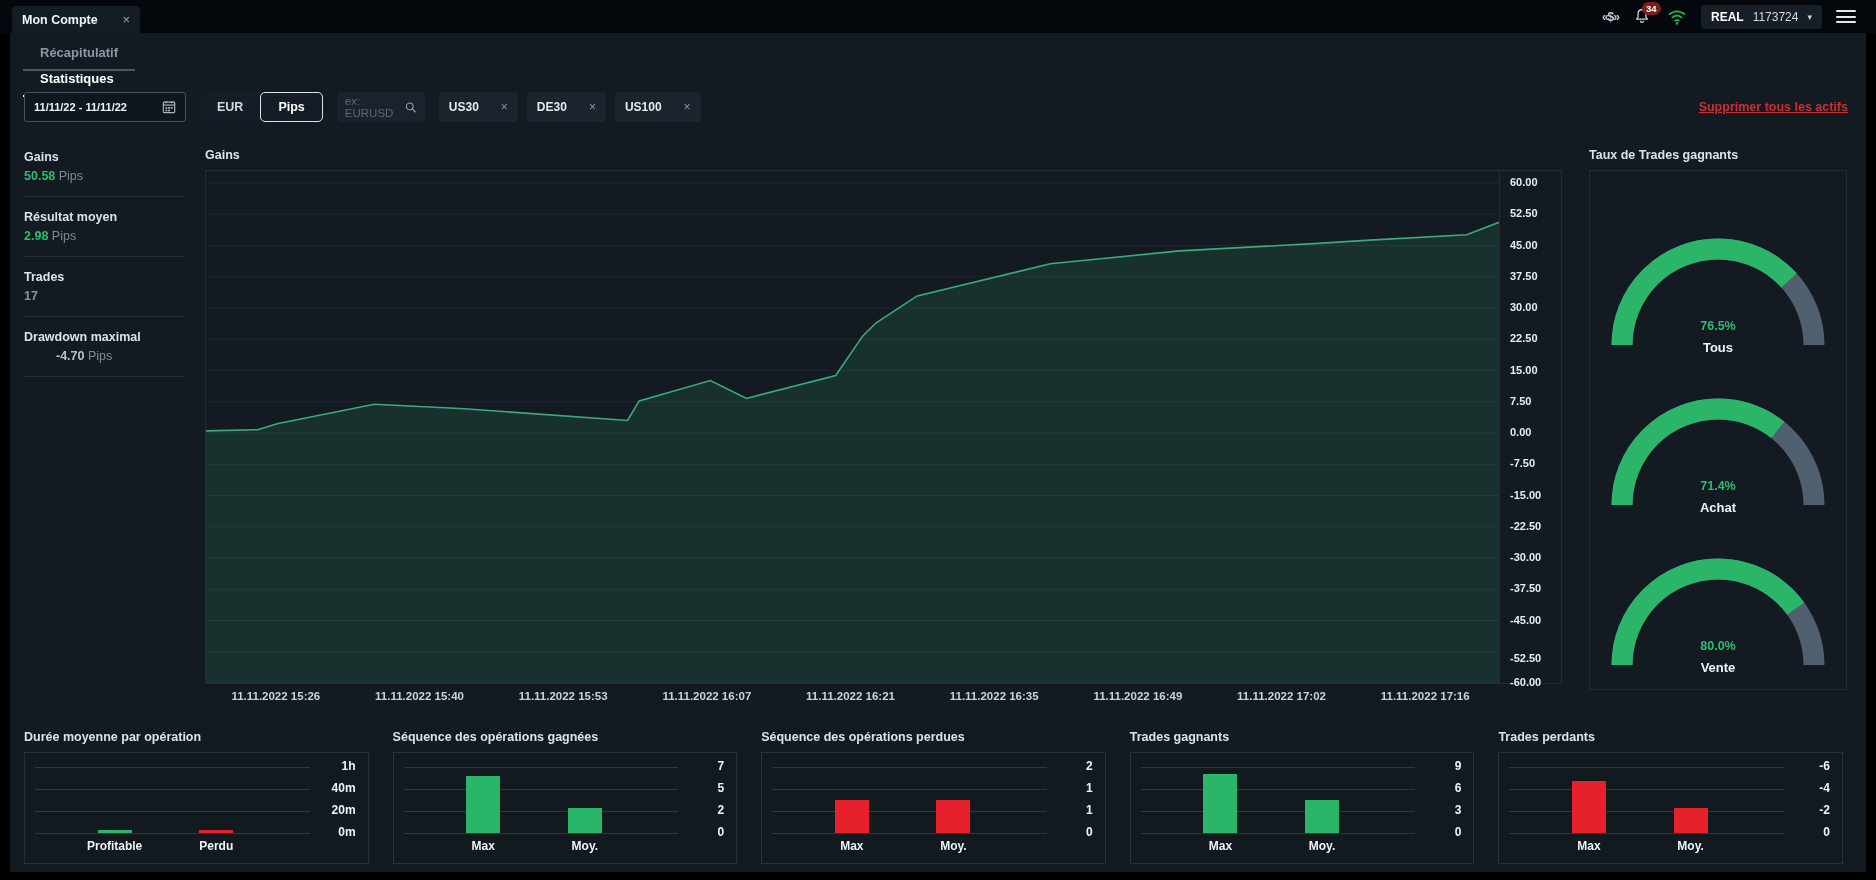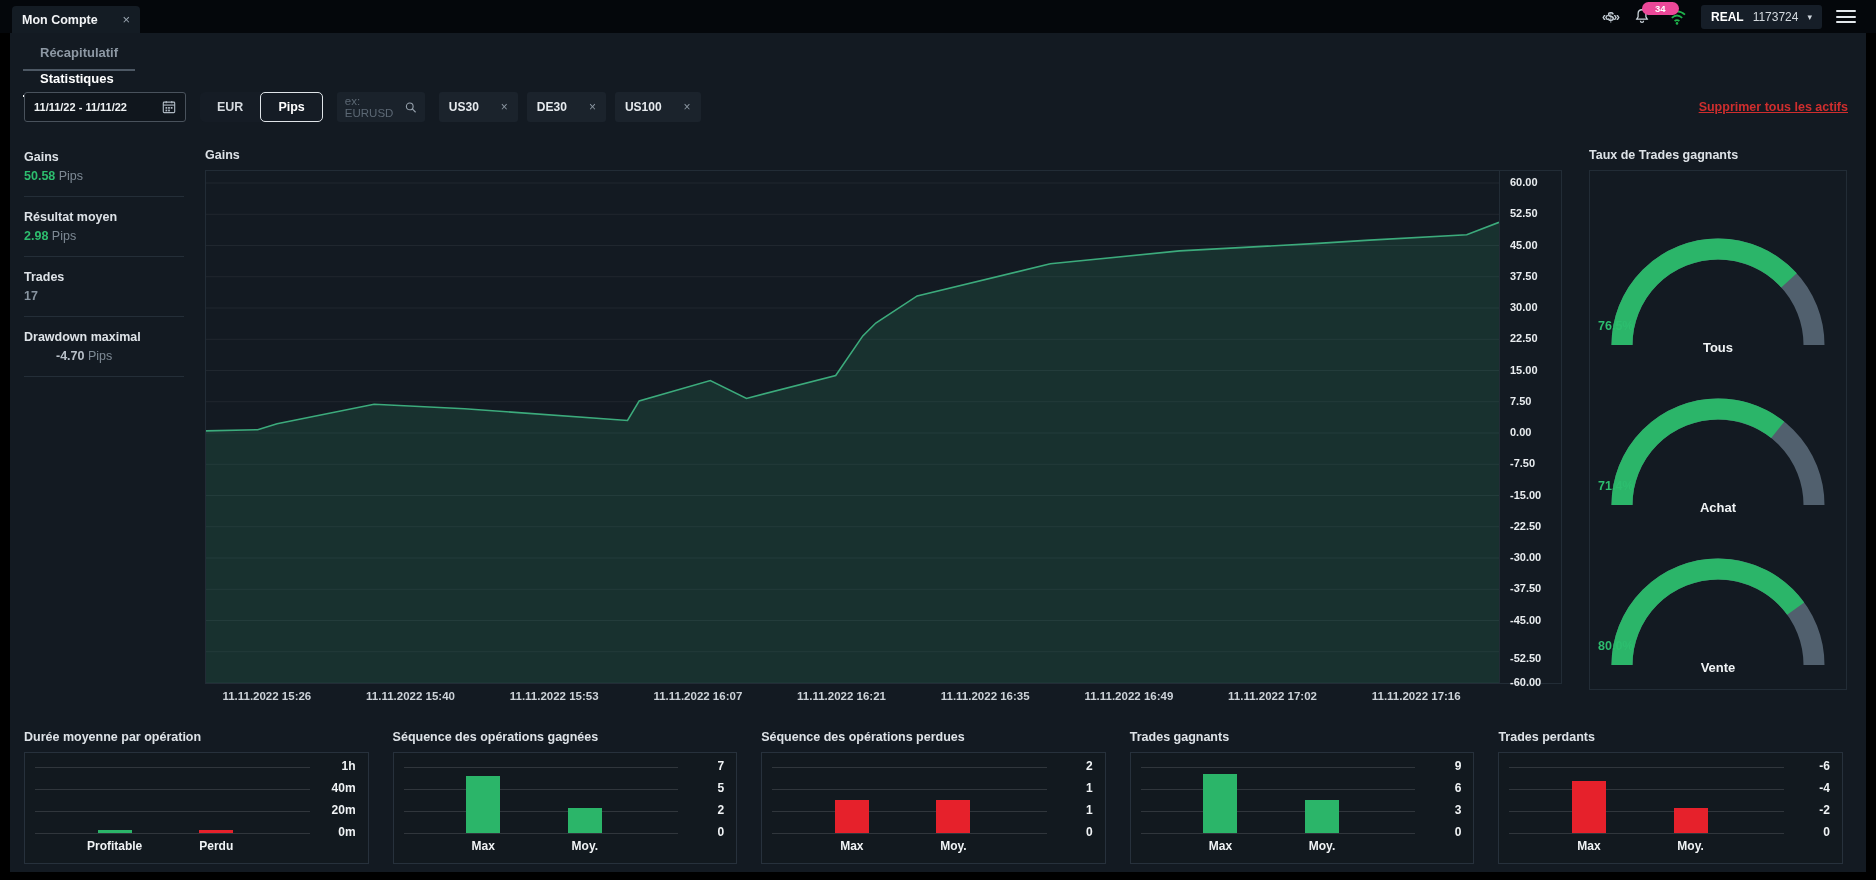--- a/index.html
+++ b/index.html
@@ -10,22 +10,22 @@
 
   
   #topbar { position:absolute; top:0; left:0; width:100%; height:33px; background:#04070b; z-index:5; }
   .win-tab { position:absolute; left:12px; top:6px; height:27px; width:128px; background:#141c24;
              border-radius:4px 4px 0 0; display:flex; align-items:center; padding:0 10px; gap:14px; }
   .win-tab .t { color:#f2f4f6; font-size:12.5px; font-weight:bold; flex:1; }
   .win-tab .x { color:#9aa5b0; font-size:13px; cursor:pointer; }
   #topbar-right { position:absolute; right:20px; top:0; height:33px; display:flex; align-items:center; gap:14px; z-index:6; }
   .deposit { color:#c3ccd4; font-size:12px; font-weight:bold; letter-spacing:-1px; }
   .bell-wrap { position:relative; width:20px; height:20px; }
-  .badge { position:absolute; top:-5px; left:9px; background:#ec4899; color:#fff; font-size:9.5px; font-weight:bold;
-           border-radius:8px; padding:1px 13px; line-height:11px; }
+  .badge { position:absolute; top:-5px; left:9px; background:#7f1d1d; color:#fff; font-size:9.5px; font-weight:bold;
+           border-radius:8px; padding:1px 4px; line-height:11px; }
   .acct { background:#161e28; border-radius:3px; height:24px; display:flex; align-items:center; gap:9px;
           padding:0 10px; cursor:pointer; }
   .acct .type { color:#fff; font-weight:bold; font-size:12px; }
   .acct .num  { color:#d4dadf; font-size:12px; }
   .acct .caret{ color:#cfd6dd; font-size:9px; }
   .burger { width:20px; height:13px; display:flex; flex-direction:column; justify-content:space-between; cursor:pointer; }
   .burger span { display:block; height:2px; background:#e3e8ec; border-radius:1px; }
 
   
   #subtabs { position:absolute; top:45px; left:23px; display:flex; z-index:2;flex-direction:column; }
@@ -63,30 +63,30 @@
   .stat-value.light { color:#b9c1c9;margin-left:32px; }
   .stat-div { border-bottom:1px solid #242e38; margin:13px 0; }
 
   
   #main-chart-title { position:absolute; top:148px; left:205px; color:#dde2e7; font-size:12.5px; font-weight:bold; z-index:2; }
   #main-card { position:absolute; top:170px; left:205px; width:1357px; height:514px;
                border:1px solid #222c36; z-index:1; }
   #main-plot { position:absolute; top:0; left:0; width:1293px; height:512px; }
   #ylabels { position:absolute; top:0; left:1293px; width:62px; height:512px; border-left:1px solid #222c36; }
   .ylab { position:absolute; left:10px; color:#e8ecef; font-size:11px; font-weight:bold; }
-  #xlabels { position:absolute; top:690px; left:195px; width:1293px; display:flex; z-index:2; }
+  #xlabels { position:absolute; top:690px; left:204px; width:1293px; display:flex; z-index:2; }
   .xlab { flex:1; text-align:center; color:#ccd2d8; font-size:11.5px; font-weight:bold; }
 
   
   #gauge-title { position:absolute; top:148px; left:1589px; color:#dde2e7; font-size:12.5px; font-weight:bold; z-index:2; }
   #gauge-card { position:absolute; top:170px; left:1589px; width:258px; height:520px;
                 border:1px solid #222c36; z-index:1; }
   .gauge { position:absolute; left:50%; transform:translateX(-50%); width:240px; height:150px; }
   .gauge svg { position:absolute; top:0; left:0; }
-  .gauge .pct { position:absolute; bottom:34px; width:100%; color:#2dbd6e;
+  .gauge .pct { position:absolute; bottom:34px; width:100%; text-align:center; color:#2dbd6e;
                 font-size:12.5px; font-weight:bold; }
   .gauge .glbl{ position:absolute; bottom:12px; width:100%; text-align:center; color:#f0f3f5;
                 font-size:13px; font-weight:bold; }
 
   
   #bottom-row { position:absolute; top:730px; left:24px; width:1819px; display:flex; gap:24px; z-index:2; }
   .mini-block { flex:1; }
   .mini-title { color:#dde2e7; font-size:12.5px; font-weight:bold; margin-bottom:7px; height:15px; }
   .mini-panel { position:relative; height:112px; border:1px solid #27313c; background:#12191f; }
   .mini-grid  { position:absolute; left:10px; right:58px; height:1px; background:rgba(255,255,255,0.13); }

